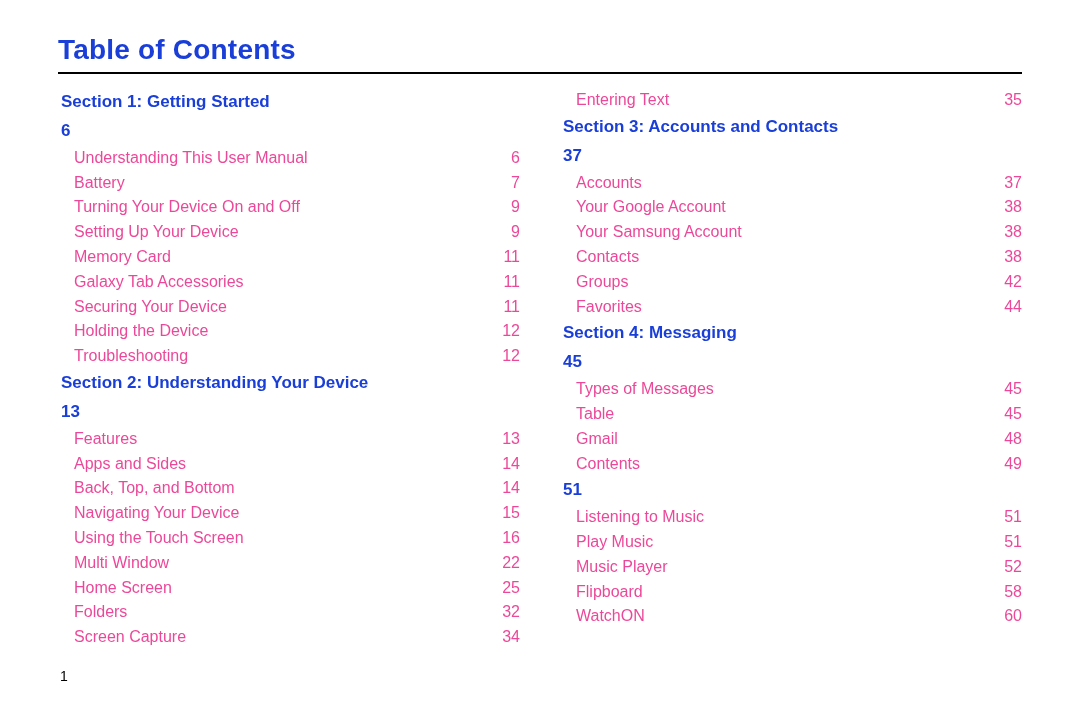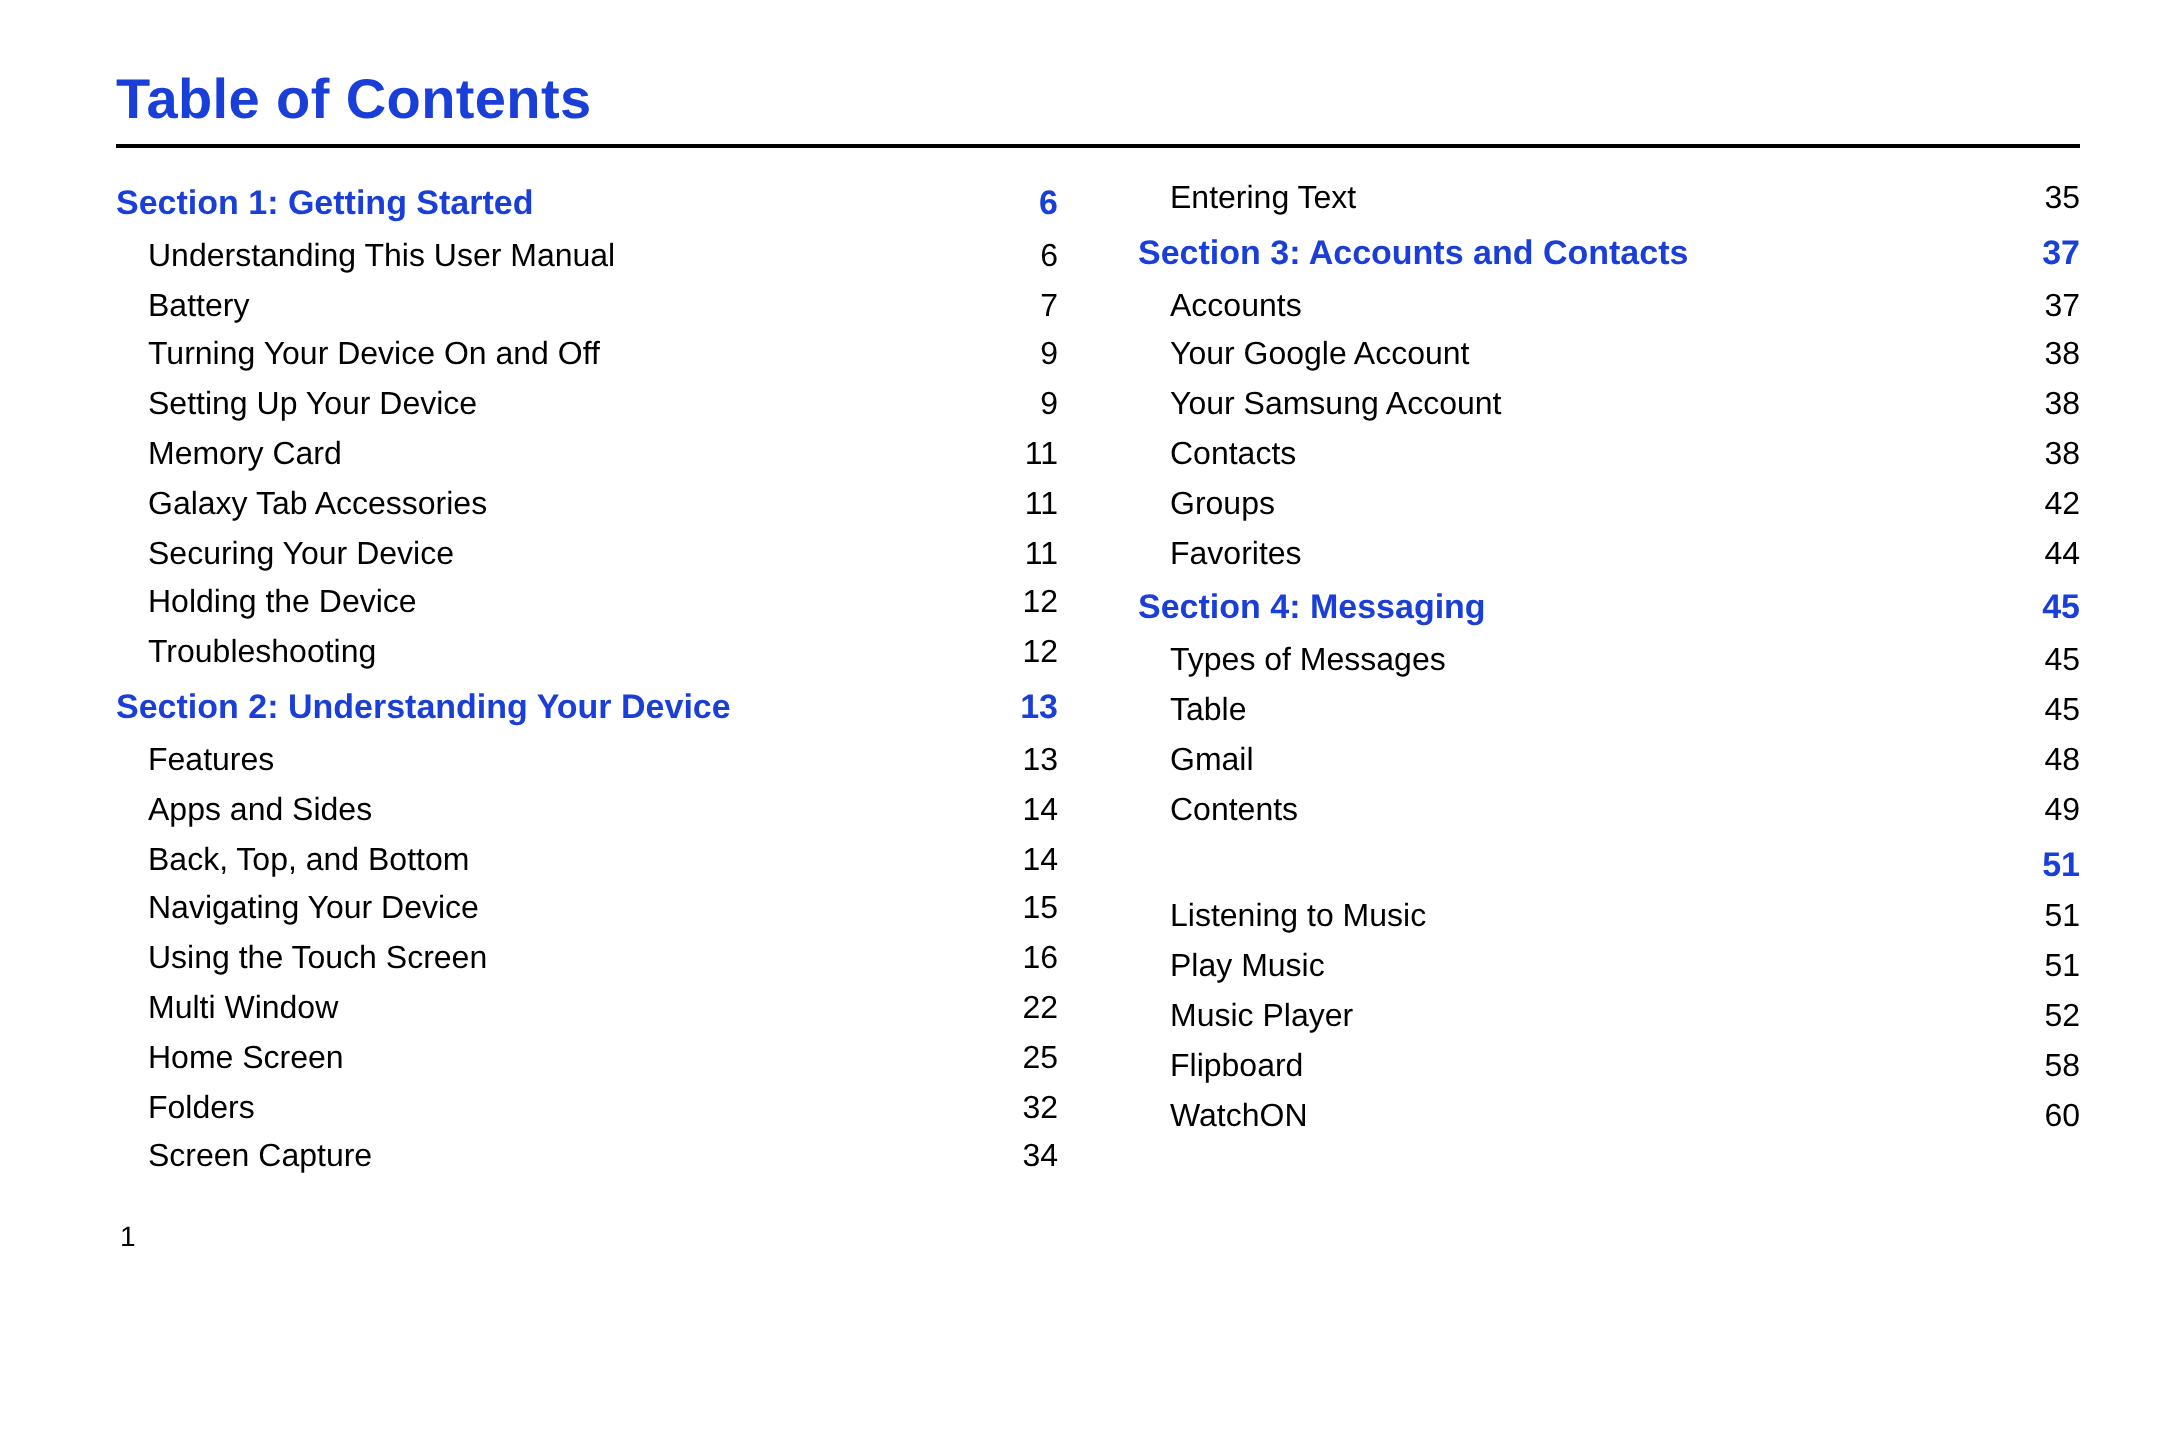--- a/index.html
+++ b/index.html
@@ -5,21 +5,21 @@
   body {
     margin: 0;
     padding: 0;
     background: #fff;
     font-family: Arial, Helvetica, sans-serif;
     width: 1080px;
     height: 720px;
     overflow: hidden;
   }
   .page {
-    padding: 34px 40px 20px 58px;
+    padding: 34px 58px 20px 58px;
   }
   .title {
     font-family: Arial, Helvetica, sans-serif;
     font-weight: 900;
     font-size: 28px;
     color: #1a3fd8;
     margin-bottom: 6px;
     letter-spacing: 0.2px;
   }
   .rule {
@@ -35,29 +35,30 @@
     flex: 1;
   }
   .section-row {
     display: flex;
     align-items: baseline;
     font-weight: 700;
     color: #1a3fd8;
     font-size: 17px;
     line-height: 1.7;
     white-space: nowrap;
+    flex-direction: column;
   }
   .item-row {
     display: flex;
     align-items: baseline;
     font-size: 16px;
     line-height: 1.55;
     white-space: nowrap;
     padding-left: 16px;
-    color: #000000;
+    color: #ec4899;
     gap: 36px;
   }
   .label {
     flex: 0 0 auto;
   }
   .leader {
     flex: 1 1 auto;
     overflow: hidden;
     position: relative;
     margin: 0 3px;

